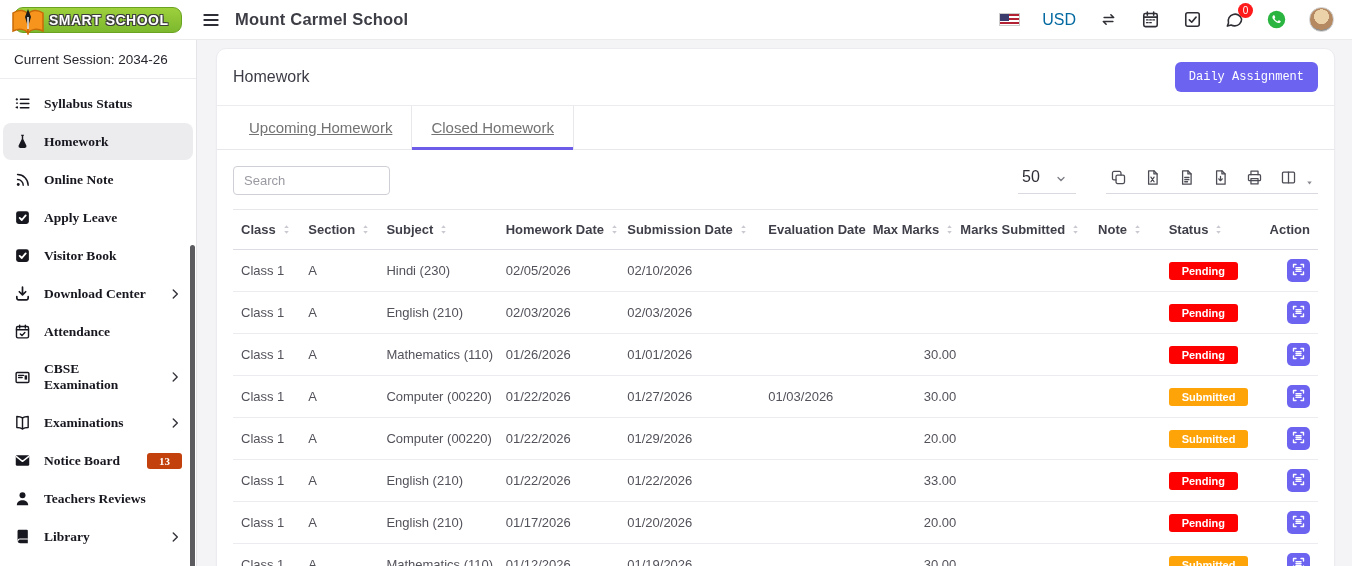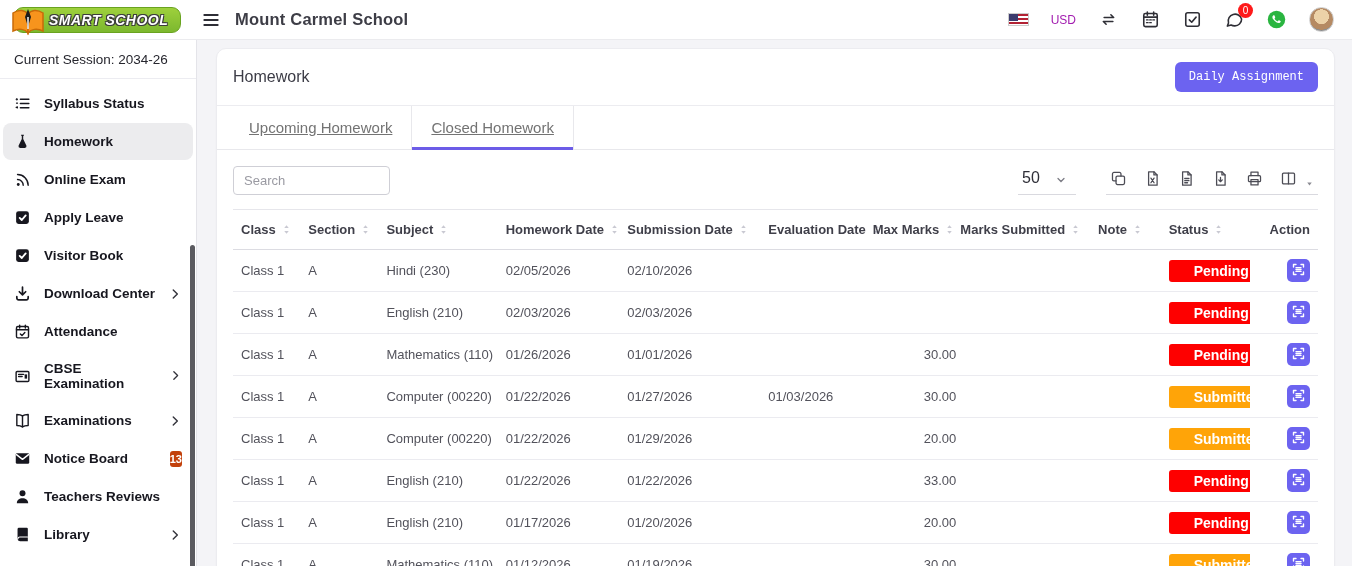--- a/index.html
+++ b/index.html
@@ -2,82 +2,82 @@
 <html><head>
 <meta charset="utf-8">
 <style>
   * { margin:0; padding:0; box-sizing:border-box; }
   html,body { width:1352px; height:566px; overflow:hidden; }
   body { font-family:"Liberation Sans", sans-serif; background:#f4f4f7; color:#333; }
 
   
   .topbar { height:40px; background:#fff; display:flex; align-items:center; border-bottom:1px solid #ebebee; position:relative; z-index:5; }
   .logo-area { width:197px; flex:0 0 197px; display:flex; align-items:center; padding-left:14px; }
-  .logo-pill { position:relative; background:linear-gradient(#9ed03c,#7cb82e); border:1px solid #69a31f; border-radius:9px; padding:4px 12px 4px 34px; display:flex; align-items:center;font-style:italic; }
+  .logo-pill { position:relative; background:linear-gradient(#9ed03c,#7cb82e); border:1px solid #69a31f; border-radius:9px; padding:4px 12px 4px 34px; display:flex; align-items:center; }
   .logo-book { position:absolute; left:-6px; top:-3px; width:38px; height:34px; }
   .logo-text { color:#fff; font-weight:bold; font-size:14px; letter-spacing:.5px; text-shadow:1px 1px 0 #3c3c3c, -1px 1px 0 #3c3c3c, 1px -1px 0 #3c3c3c, -1px -1px 0 #3c3c3c; white-space:nowrap; }
   .hamburger { width:20px; height:20px; color:#2e2e36; margin:0 14px 0 4px; cursor:pointer; }
   .school-title { font-size:16.5px; font-weight:bold; color:#3d3d46; letter-spacing:.2px; }
   .top-right { margin-left:auto; display:flex; align-items:center; gap:22px; padding-right:18px; }
   .top-ic { width:20px; height:20px; color:#2f2f36; position:relative; cursor:pointer; display:flex; align-items:center; justify-content:center; }
   .top-ic svg { width:19px; height:19px; }
-  .currency-label { font-size:12px; color:#a21caf; cursor:pointer; }
+  .currency-label { font-size:16px; color:#0369a1; cursor:pointer; }
   .flag { width:21px; height:13px; background:repeating-linear-gradient(#b22234 0 2px, #fff 2px 4px); position:relative; border:.5px solid #ccc; cursor:pointer; }
   .flag::before { content:""; position:absolute; left:0; top:0; width:9px; height:7px; background:#3c3b6e; }
   .badge-dot { position:absolute; top:-7px; right:-9px; background:#fe1a1a; color:#fff; border-radius:50%; min-width:15px; height:15px; font-size:10px; display:flex; align-items:center; justify-content:center; padding:0 3px; }
   .avatar { width:25px; height:25px; border-radius:50%; background:radial-gradient(circle at 50% 38%, #ecd2a8 0 40%, #b58a63 41% 70%, #8e8e8e 71%); border:1px solid #d0d0d0; cursor:pointer; }
   .wa-circle { width:21px; height:21px; }
 
   
   .layout { display:flex; height:526px; }
 
   
   .sidebar { width:197px; flex:0 0 197px; background:#fff; border-right:1px solid #e4e4e9; position:relative; overflow:hidden; }
   .session { padding:12px 14px 11px; font-size:13.5px; color:#26262e; border-bottom:1px solid #ececf1; }
   .side-nav { padding:6px 3px; }
-  .side-item { display:flex; align-items:center; gap:13px; padding:10px 11px; font-weight:bold; font-size:13.5px; color:#17171f; border-radius:8px; cursor:pointer; margin-bottom:1px; }
+  .side-item { display:flex; align-items:center; gap:13px; padding:10px 11px; font-weight:bold; font-size:13.5px; color:#17171f; border-radius:8px; cursor:pointer; margin-bottom:1px;font-family:Liberation Serif, serif; }
   .side-item.active { background:#ececee; }
   .side-item .s-ic { width:17px; height:17px; flex:0 0 17px; color:#17171f; }
   .side-item .s-ic svg { width:17px; height:17px; }
   .side-item .chev { margin-left:auto; width:14px; height:14px; color:#33333b; }
-  .side-item .n-badge { margin-left:auto; background:#c2410c; color:#fff; font-size:11px; font-weight:bold; border-radius:3px; padding:2px 0; }
+  .side-item .n-badge { margin-left:auto; background:#c2410c; color:#fff; font-size:11px; font-weight:bold; border-radius:3px; padding:2px 12px; }
   .side-scroll-thumb { position:absolute; right:1px; top:205px; width:5px; height:340px; background:#5b5b60; border-radius:3px; }
 
   
   .main { flex:1; padding:8px 17px 0 19px; }
   .card { background:#fff; border:1px solid #ececf0; border-radius:10px; min-height:620px; box-shadow:0 1px 2px rgba(0,0,0,.03); }
   .card-head { display:flex; justify-content:space-between; align-items:center; padding:13px 16px; border-bottom:1px solid #ececf0; }
   .page-title { font-size:16px; font-weight:500; color:#3c3c46; }
   .primary-btn { background:#6c63f0; color:#fff; border:none; border-radius:6px; font-size:12px; padding:8px 14px; cursor:pointer; font-family:Liberation Mono, monospace; }
 
   .tabs { display:flex; border-bottom:1px solid #e8e8ec; padding:0 13px; }
   .tab { padding:13px 19px; font-size:15px; color:#737373; cursor:pointer; position:relative;text-decoration:underline; }
   .tab.active { border-left:1px solid #e8e8ec; border-right:1px solid #e8e8ec; }
   .tab.active::after { content:""; position:absolute; left:0; right:0; bottom:-1px; height:3px; background:#6c5ce7; }
 
-  .toolbar { display:flex; justify-content:space-between; align-items:center; padding:16px 16px 8px; }
+  .toolbar { display:flex; justify-content:space-between; align-items:flex-start; padding:16px 16px 8px; }
   .search-input { width:157px; padding:6px 10px; font-size:13px; border:1px solid #cfcfd6; border-radius:4px; color:#333; outline:none; font-family:inherit; }
   .search-input::placeholder { color:#9a9aa2; }
   .tool-right { display:flex; align-items:flex-end; gap:30px; }
   .len-select { display:flex; align-items:center; gap:15px; font-size:16px; color:#2f2f38; padding:2px 4px 7px; border-bottom:1px solid #d9d9df; cursor:pointer; min-width:58px; }
   .len-select .caret { width:12px; height:12px; color:#7b7b84; }
   .export-group { display:flex; align-items:center; gap:17px; padding:0 4px 7px; border-bottom:1px solid #d9d9df; color:#4c4c55; }
   .exp-ic { width:17px; height:17px; cursor:pointer; display:flex; align-items:center; }
   .exp-ic svg { width:17px; height:17px; }
   .exp-caret { width:9px; height:9px; color:#8b8b93; margin-left:-9px; }
 
   .table-wrap { padding:6px 16px 0; }
   table { width:100%; border-collapse:collapse; font-size:13px; table-layout:fixed; }
   th { text-align:left; font-weight:bold; color:#3f3f49; padding:12px 8px; border-top:1px solid #e6e6eb; border-bottom:1px solid #dcdce2; white-space:nowrap; }
   th .th-inner { display:flex; align-items:center; gap:4px; }
   th.al-r .th-inner { justify-content:flex-end; }
   .sort-ic { width:13px; height:13px; color:#c9c9d2; flex:0 0 13px; }
   td { padding:9px 8px; color:#52525b; border-bottom:1px solid #ebebf0; white-space:nowrap; overflow:hidden; }
   td.al-r { text-align:right; }
-  .status-badge { display:inline-block; color:#fff; font-size:14px; font-weight:bold; padding:3px 25px; border-radius:3px;text-align:center; }
+  .status-badge { display:inline-block; color:#fff; font-size:11px; font-weight:bold; padding:3px 13px; border-radius:3px;text-align:center; }
   .action-btn { width:23px; height:23px; background:#6c63f0; border:none; border-radius:5px; display:inline-flex; align-items:center; justify-content:center; cursor:pointer; }
   .action-btn svg { width:15px; height:15px; }
 </style>
 </head>
 <body>
 
 <header class="topbar">
   <div class="logo-area">
     <div class="logo-pill">
       <span class="logo-book">
@@ -153,21 +153,21 @@
             </svg></span>
       <span>Homework</span>
 
     </div>
     <div class="side-item">
       <span class="s-ic"><svg viewBox="0 0 24 24" fill="none" stroke="currentColor" stroke-width="2" stroke-linecap="round" stroke-linejoin="round">
               <path d="M5 12a8 8 0 0 1 8 8"></path>
               <path d="M5 5a15 15 0 0 1 15 15"></path>
               <circle cx="6" cy="19" r="2" fill="currentColor" stroke="none"></circle>
             </svg></span>
-      <span>Online Exam</span>
+      <span>Online Note</span>
 
     </div>
     <div class="side-item">
       <span class="s-ic"><svg viewBox="0 0 24 24" fill="none" stroke="currentColor" stroke-width="2" stroke-linecap="round" stroke-linejoin="round">
               <rect x="3" y="3" width="18" height="18" rx="3.5" fill="currentColor" stroke="none"></rect>
               <path d="M8 12.5l3 3 5.5-6.5" stroke="#fff" stroke-width="2.6"></path>
             </svg></span>
       <span>Apply Leave</span>
 
     </div>

